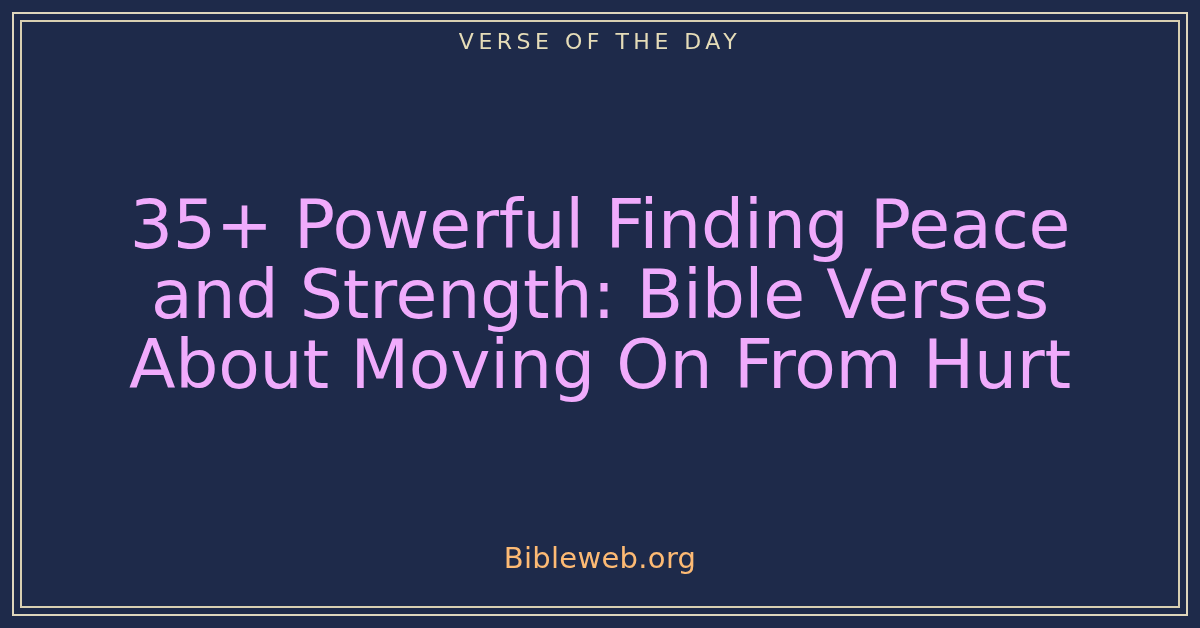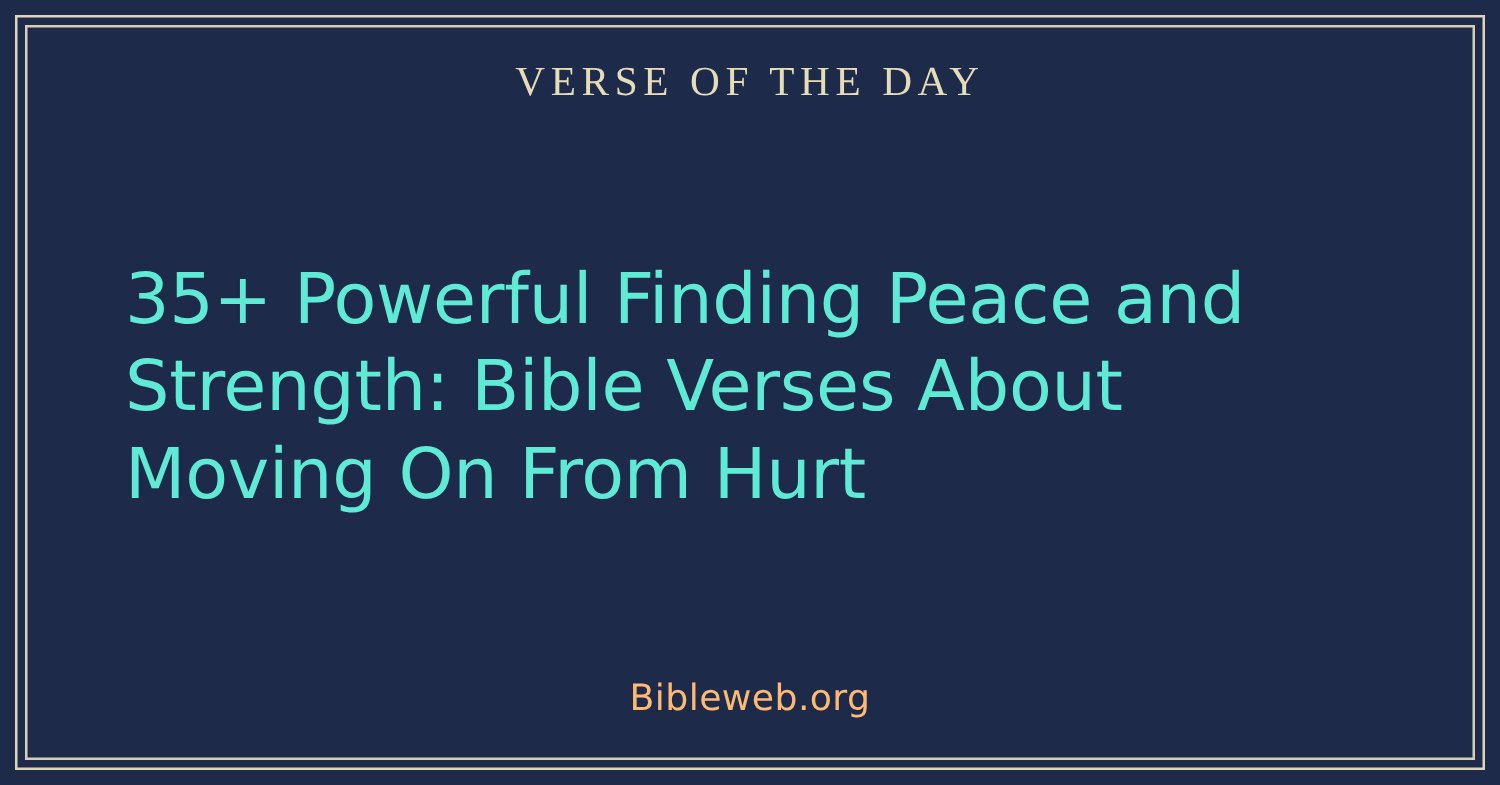--- a/index.html
+++ b/index.html
@@ -48,44 +48,43 @@
     left: 30px;
     top: 30px;
     right: 30px;
     bottom: 30px;
     display: flex;
     flex-direction: column;
     align-items: center;
   }
 
   .eyebrow {
-    margin-top: 18px;
-    font-size: 33px;
+    font-size: 22px;
     line-height: 1.1;
     letter-spacing: 4.5px;
     color: #e5dcb8;
     text-transform: uppercase;
     white-space: nowrap;
     font-weight: 400;
-    font-family: Liberation Serif, serif;
   }
 
   .headline-wrap {
     flex: 1 1 auto;
     display: flex;
     align-items: center;
     justify-content: center;
     width: 100%;
     padding-bottom: 6px;
   }
 
   .headline {
-    font-size: 56px;
+    font-size: 68px;
     line-height: 70px;
-    color: #5eead4;
+    color: #f0abfc;
+    text-align: center;
     font-weight: 400;
     max-width: 1000px;
     letter-spacing: -0.2px;
   }
 
   .footer-site {
     margin-bottom: 22px;
     font-size: 29px;
     line-height: 1.2;
     color: #fdba74;

